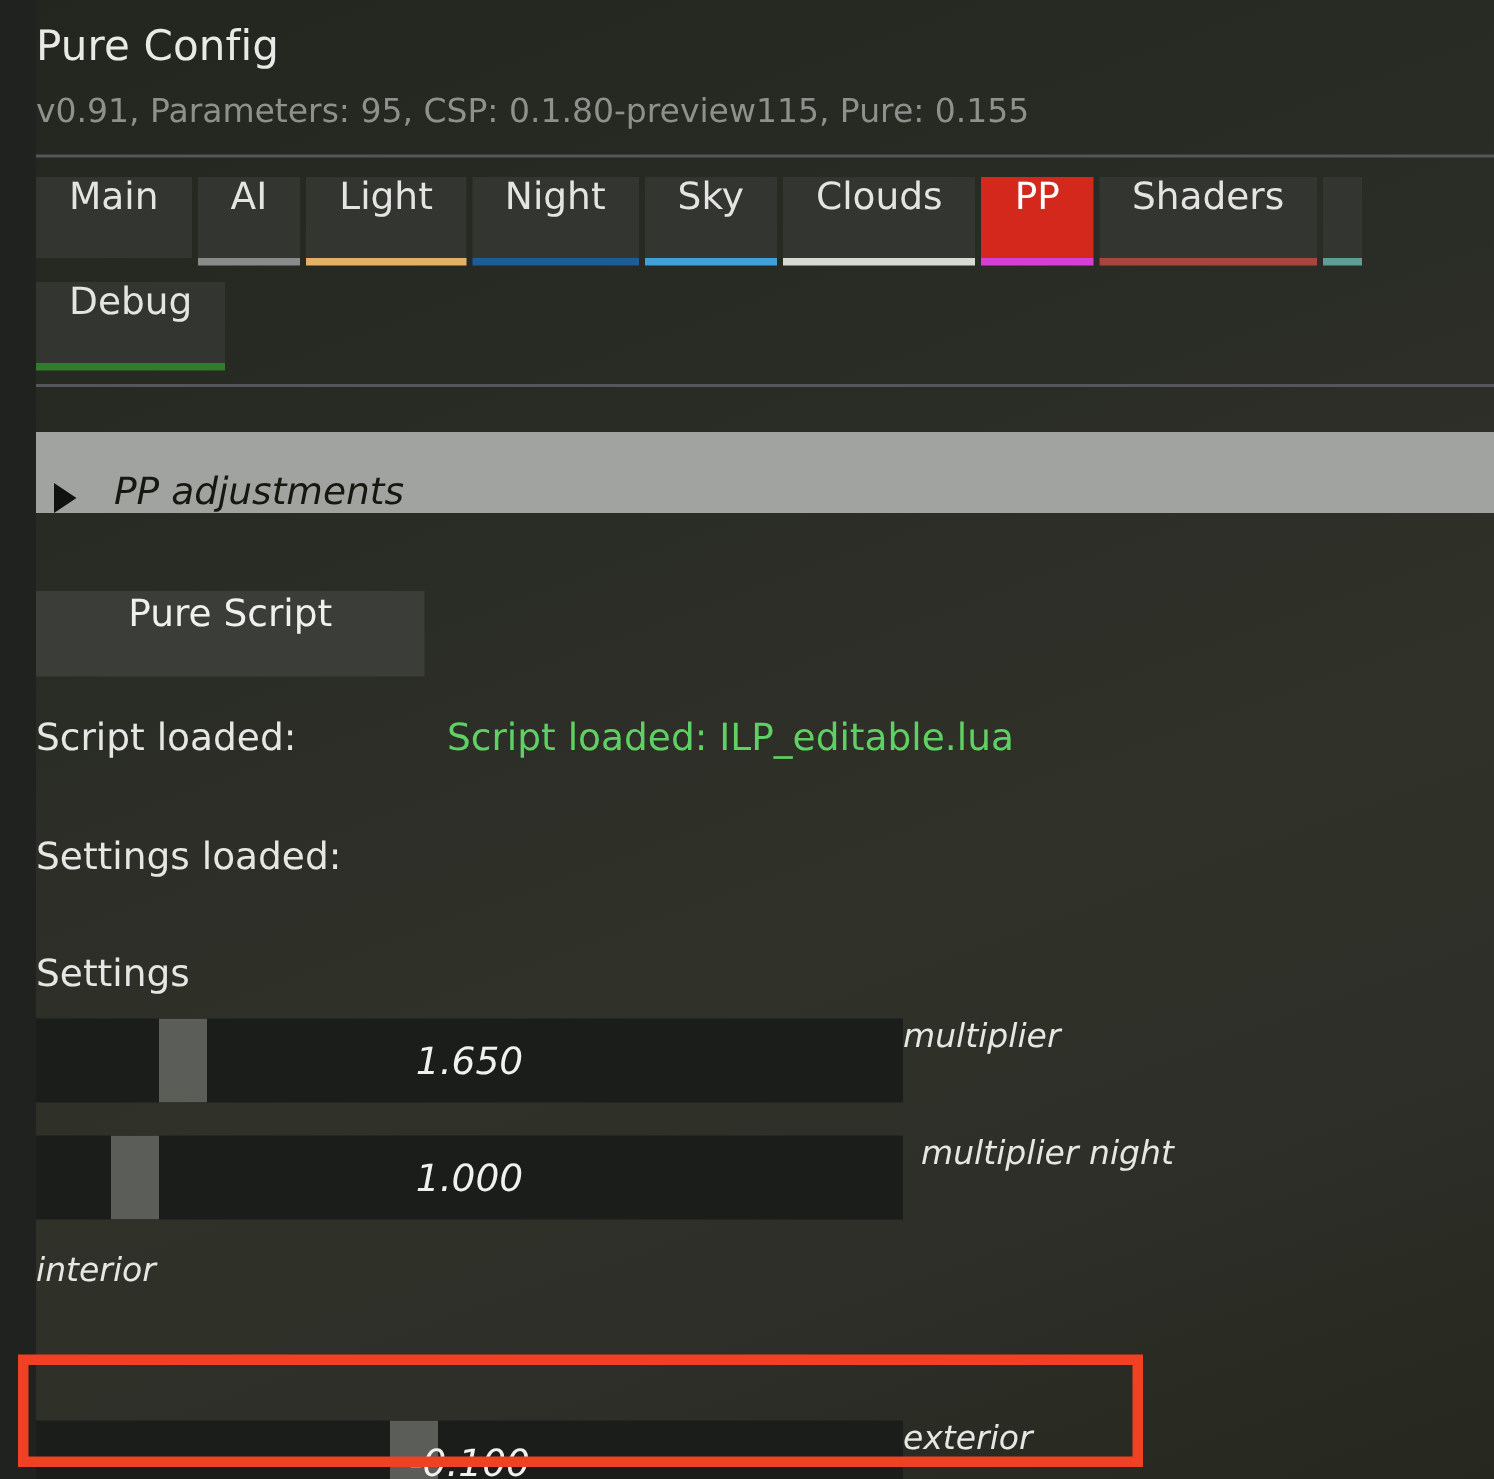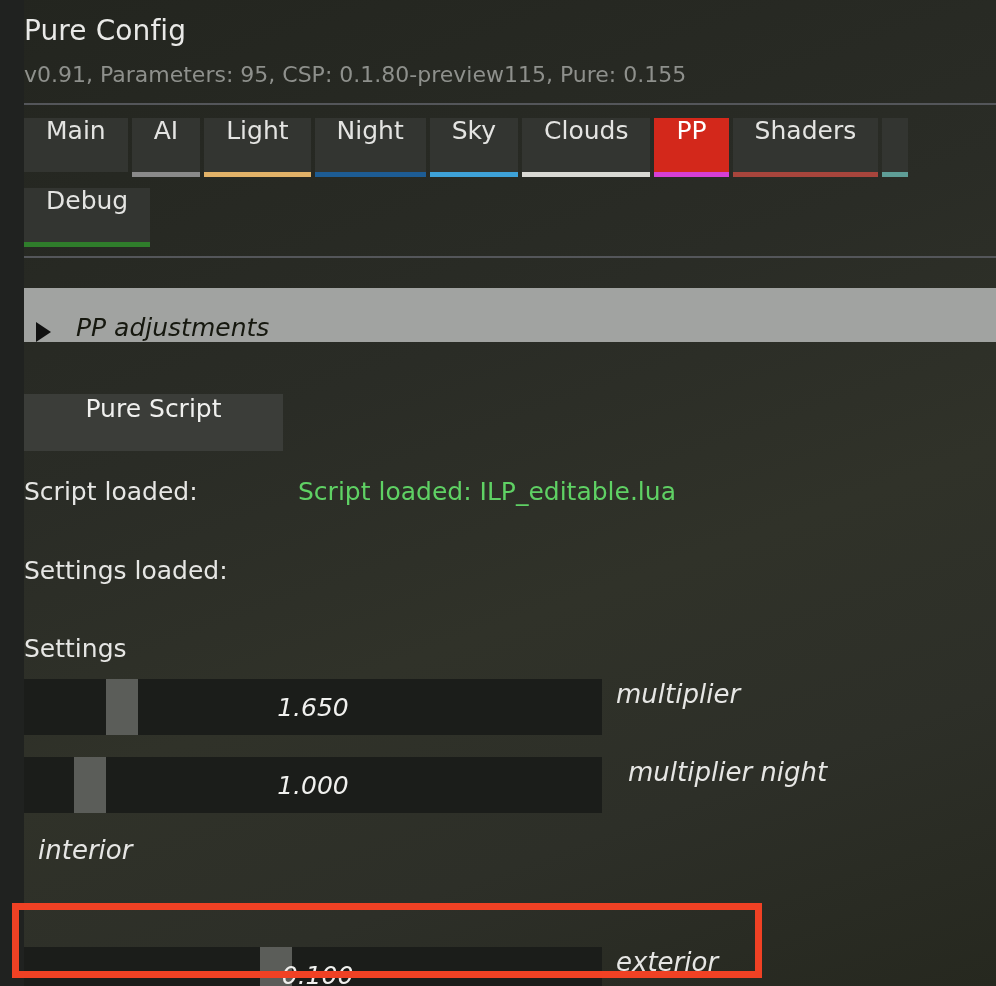--- a/index.html
+++ b/index.html
@@ -198,22 +198,21 @@
     left: 0; right: 0; top: 0;
     height: 56px;
     display: flex;
     align-items: center;
     justify-content: center;
     font-size: 25px;
     color: #f0f0ee;
     pointer-events: none;
   }
   .slider-row .side {
-    margin-left: 14px;
-    font-size: 26px;
+    font-size: 22px;
     color: #e6e6e4;
     white-space: nowrap;
   }
 
   
   .hl-box {
     position: absolute;
     left: 12px; top: 903px;
     width: 750px; height: 75px;
     border: 7px solid #f04124;

